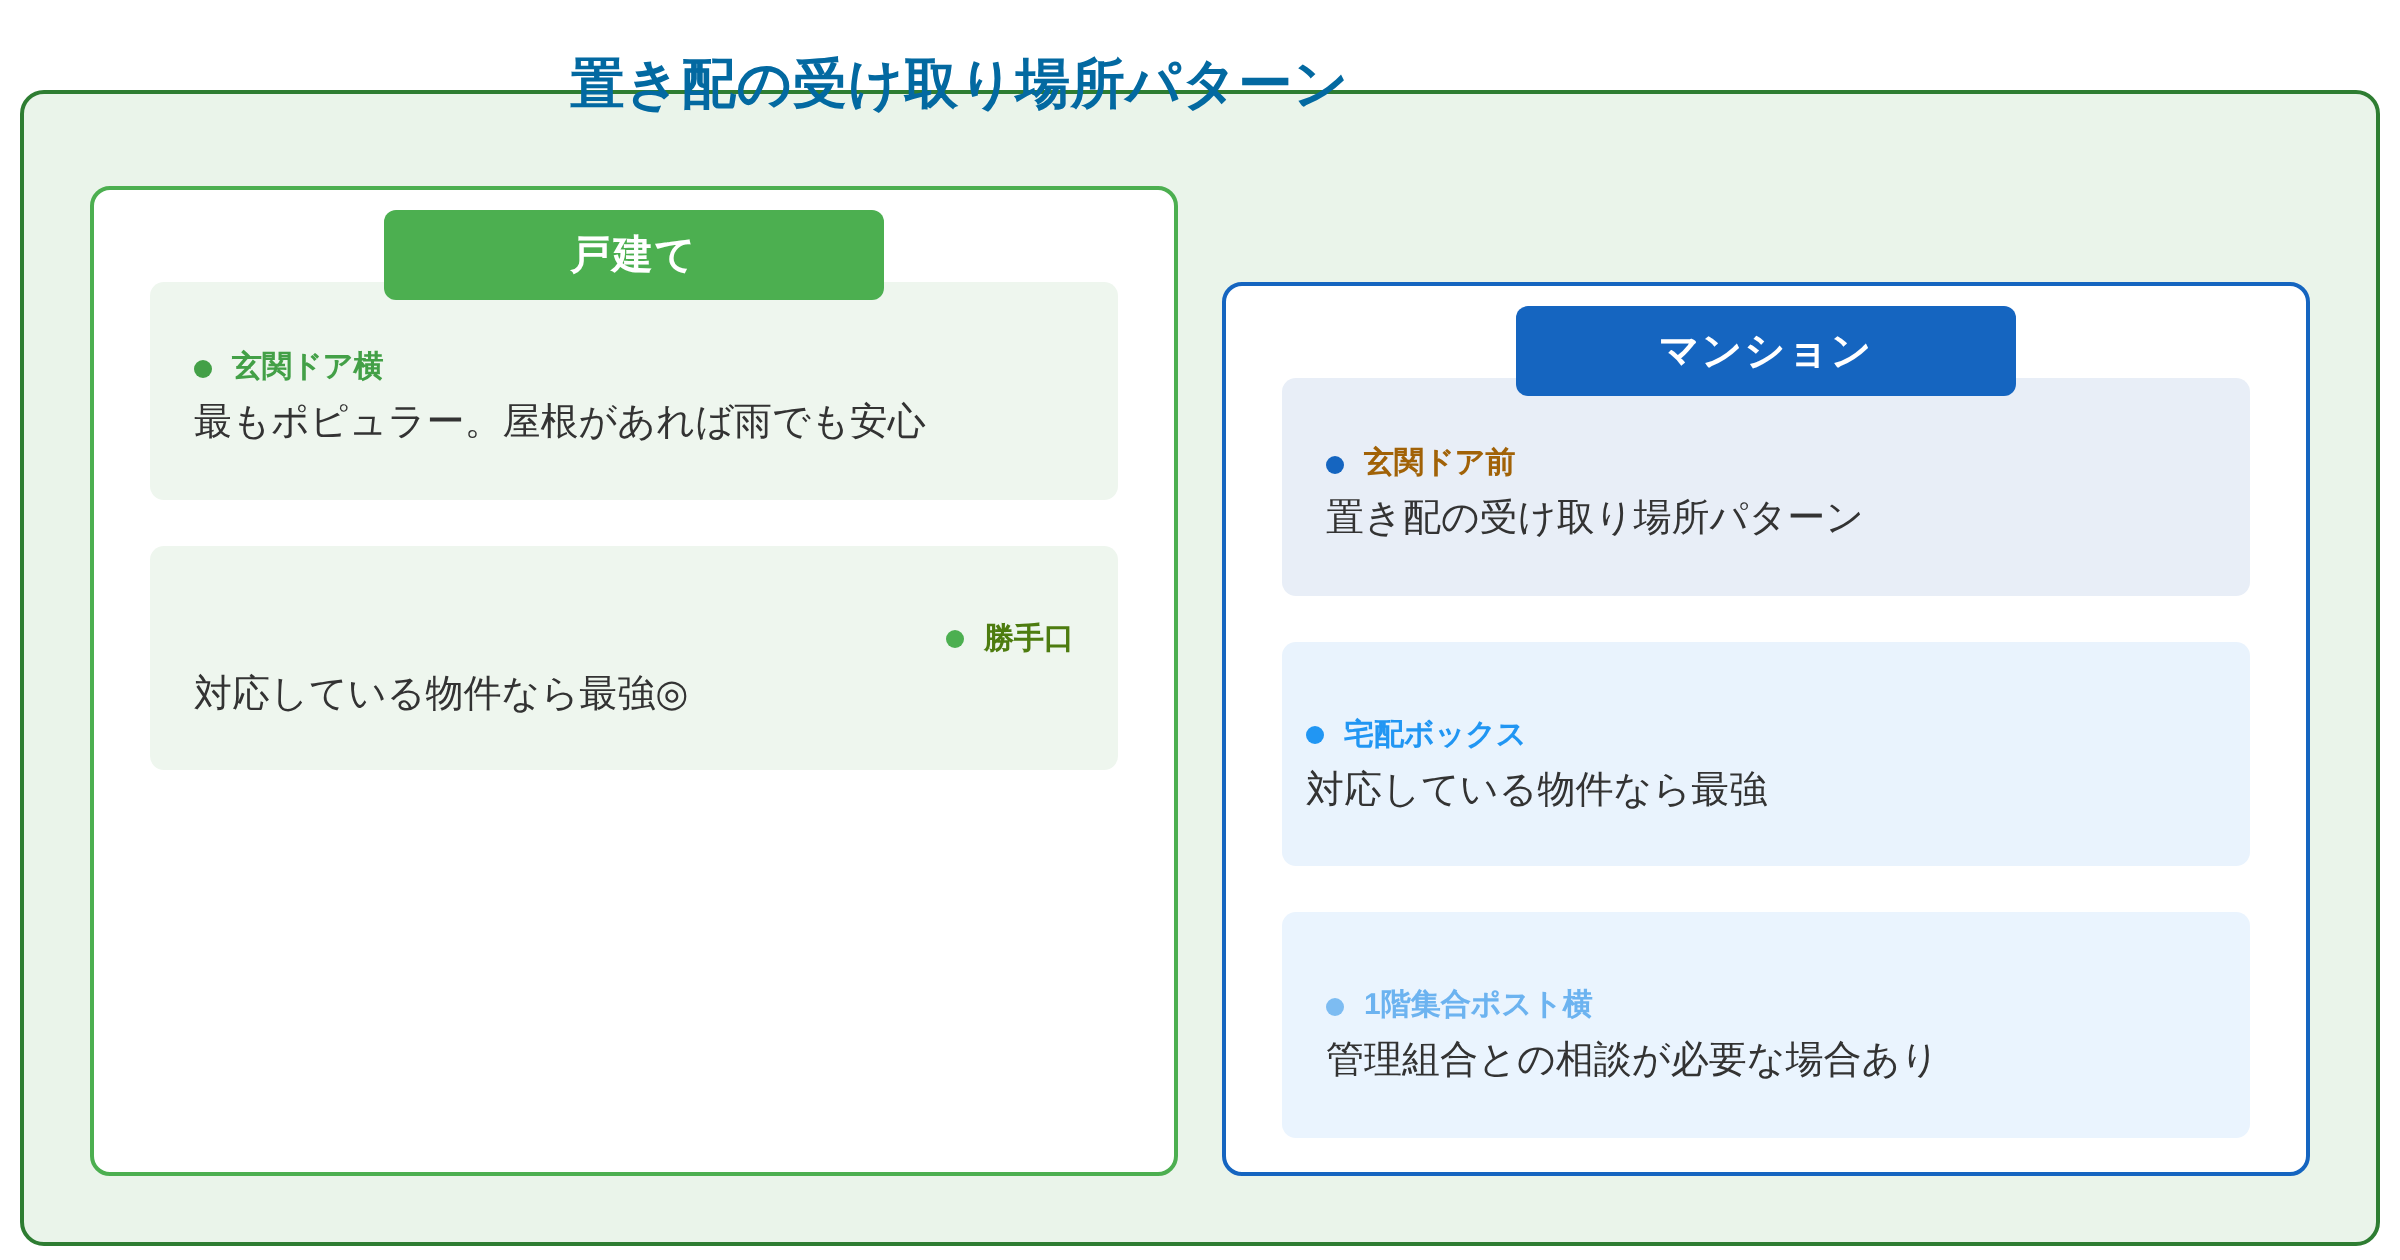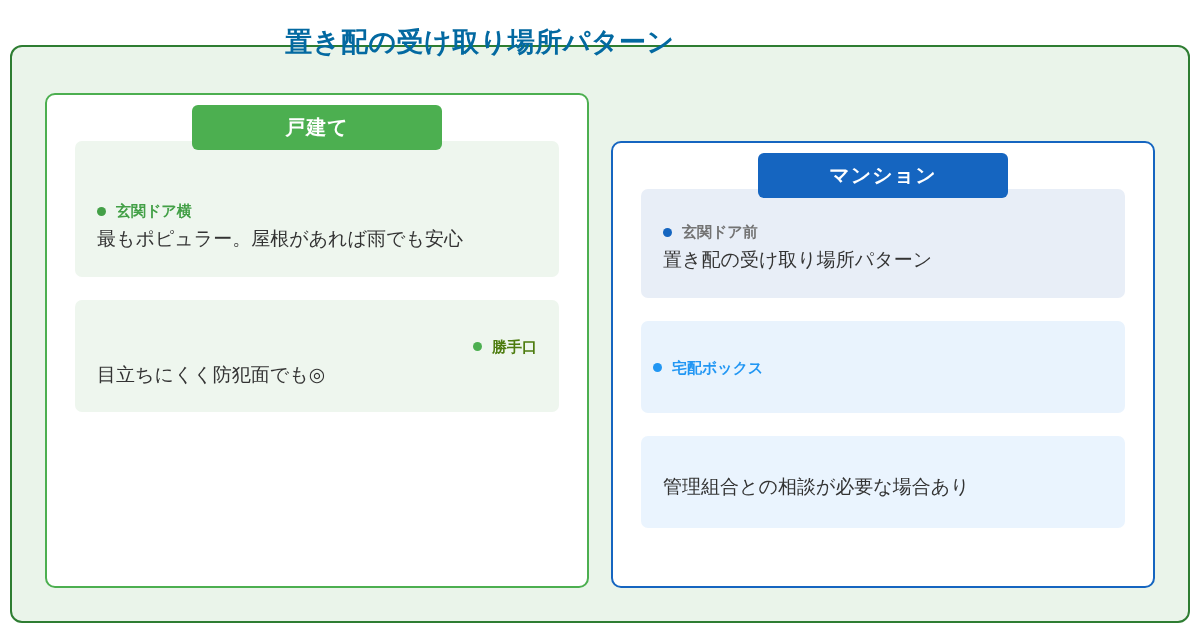--- a/index.html
+++ b/index.html
@@ -137,32 +137,32 @@
     font-size: 19px;
     color: #333333;
     line-height: 1.4;
     margin: 0;
   }
 
   
   .g1 { background: #eef6ee; }
   .g2 { background: #eef6ee; }
   .g3 { background: #f0f7f0; }
-  .g1 .card-title, .g1 .bullet-color { color: #43a047; margin-top: 27px; }
+  .g1 .card-title, .g1 .bullet-color { color: #43a047; }
   .g2 .card-title { color: #4d7c0f; justify-content: flex-end; }
   .g3 .card-title { color: #7cc47c; }
   .g1 .bullet { background: #43a047; }
   .g2 .bullet { background: #4caf50; }
   .g3 .bullet { background: #8ecb8e; }
 
   
   .b1 { background: #e8eef7; }
   .b2 { background: #e9f3fd; padding-left: 12px; }
   .b3 { background: #eaf4fe; }
-  .b1 .card-title { color: #737373; }
+  .b1 .card-title { color: #a16207; }
   .b2 .card-title { color: #2196f3; }
   .b3 .card-title { color: #6cb3f0; }
   .b1 .bullet { background: #1565c0; }
   .b2 .bullet { background: #2196f3; }
   .b3 .bullet { background: #7dbcf2; }
 
   
   .card.first { padding-top: 34px; }
 </style>
 </head>
@@ -188,21 +188,21 @@
             <span>玄関ドア横</span>
           </div>
           <p class="card-desc">最もポピュラー。屋根があれば雨でも安心</p>
         </div>
 
         <div class="card g2">
           <div class="card-title">
             <span class="bullet"></span>
             <span>勝手口</span>
           </div>
-          <p class="card-desc">目立ちにくく防犯面でも◎</p>
+          <p class="card-desc">対応している物件なら最強◎</p>
         </div>
 
 
       </div>
     </div>
 
     <div class="panel panel-mansion">
 
       <div class="panel-badge badge-blue">マンション</div>
 
@@ -214,23 +214,28 @@
             <span>玄関ドア前</span>
           </div>
           <p class="card-desc">置き配の受け取り場所パターン</p>
         </div>
 
         <div class="card b2">
           <div class="card-title">
             <span class="bullet"></span>
             <span>宅配ボックス</span>
           </div>
+          <p class="card-desc">対応している物件なら最強</p>
         </div>
 
         <div class="card b3">
+          <div class="card-title">
+            <span class="bullet"></span>
+            <span>1階集合ポスト横</span>
+          </div>
           <p class="card-desc">管理組合との相談が必要な場合あり</p>
         </div>
 
       </div>
     </div>
 
   </div>
 </div>
 
 </body></html>

